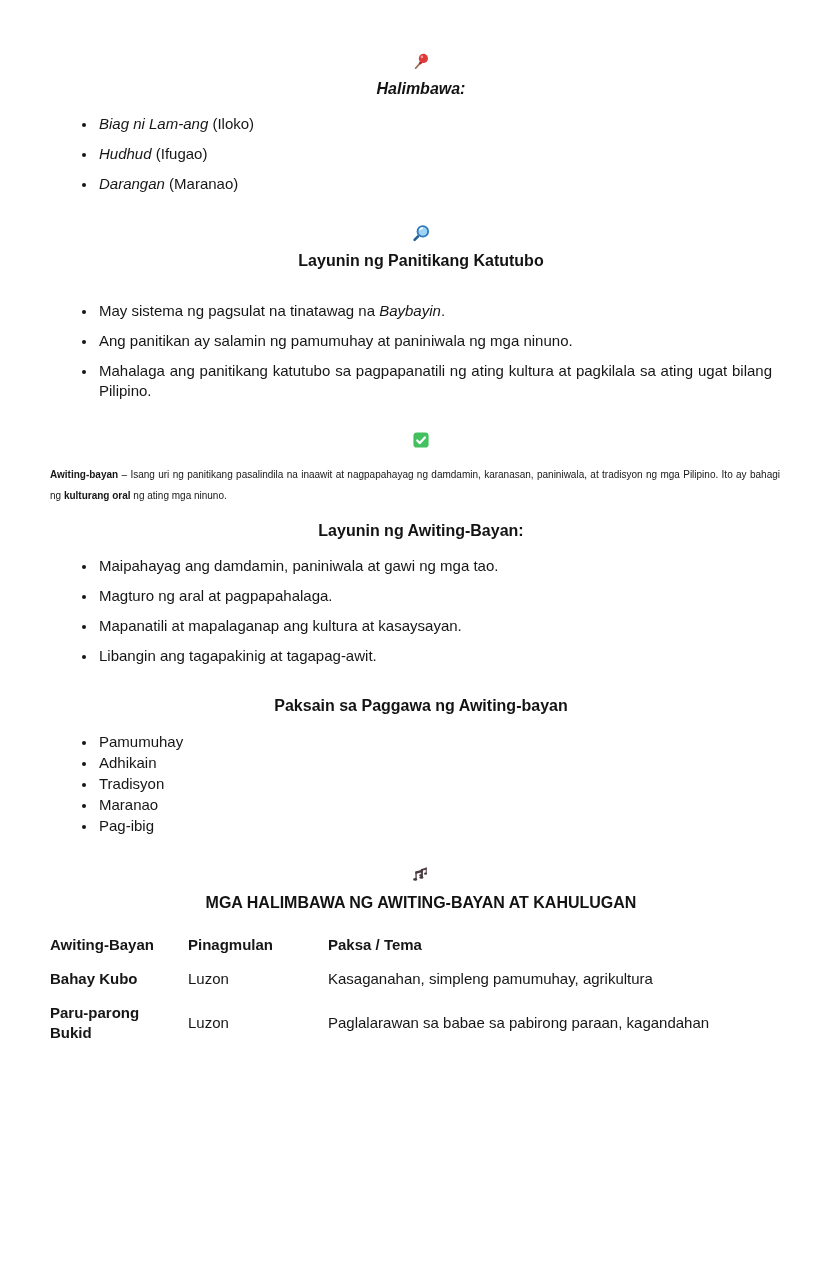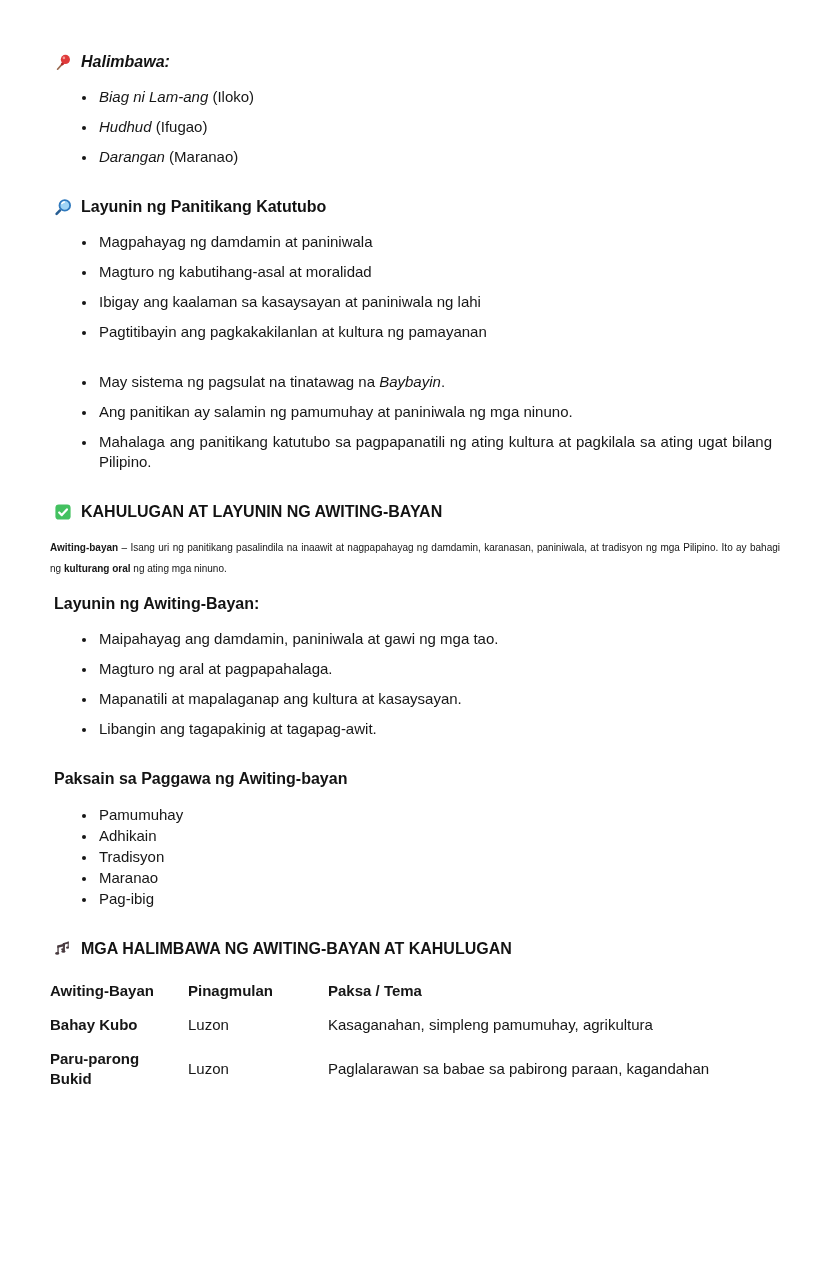--- a/index.html
+++ b/index.html
@@ -13,25 +13,26 @@
   .doc {
     padding: 52px 48px 0 50px;
     width: 828px;
   }
   .sec { margin: 0 0 30px 0; }
   .sec.tight-after { margin-bottom: 0; }
   h3 {
     font-size: 16px;
     font-weight: bold;
     line-height: 20px;
-    margin: 0 0 15px 4px;
+    margin: 0 0 15px 12px;
     display: flex;
     align-items: center;
     gap: 9px;
     color: #131313;
+    flex-direction: column;
   }
   h3 .hicon { width: 18px; height: 18px; flex: 0 0 18px; display: inline-flex; }
   h3 .hicon svg { width: 18px; height: 18px; }
   h3.italic-title .htext { font-style: italic; }
   ul.list {
     list-style: disc;
     margin: 0;
     padding-left: 47px;
   }
   ul.list li {
@@ -101,45 +102,38 @@
     <h3>
       <span class="hicon">
         <svg viewBox="0 0 18 18" aria-hidden="true">
           <line x1="6.0" y1="12.4" x2="2.6" y2="15.8" stroke="#275e93" stroke-width="2.6" stroke-linecap="round"></line>
           <circle cx="10.8" cy="7.4" r="5.3" fill="#9fd4f6" stroke="#2f79bd" stroke-width="1.8"></circle>
           <path d="M7.8 5.6 A3.6 3.6 0 0 1 10.4 4.0" fill="none" stroke="#ffffff" stroke-width="1.4" stroke-linecap="round"></path>
         </svg>
       </span>
       <span class="htext">Layunin ng Panitikang Katutubo</span>
     </h3>
-    <ul class="list">
-      <li>Magpahayag ng damdamin at paniniwala</li>
-      <li>Magturo ng kabutihang-asal at moralidad</li>
-      <li>Ibigay ang kaalaman sa kasaysayan at paniniwala ng lahi</li>
-      <li>Pagtitibayin ang pagkakakilanlan at kultura ng pamayanan</li>
-    </ul>
   </section>
 
   <section class="sec">
     <ul class="list">
       <li><span>May sistema ng pagsulat na tinatawag na </span><em>Baybayin</em><span>.</span></li>
       <li><span>Ang panitikan ay salamin ng pamumuhay at paniniwala ng mga ninuno.</span></li>
       <li><span>Mahalaga ang panitikang katutubo sa pagpapanatili ng ating kultura at pagkilala sa ating ugat bilang Pilipino.</span></li>
     </ul>
   </section>
 
   <section class="sec tight-after">
     <h3>
       <span class="hicon">
         <svg viewBox="0 0 18 18" aria-hidden="true">
           <rect x="1.4" y="1.4" width="15.2" height="15.2" rx="3.4" fill="#43c160"></rect>
           <path d="M5.2 9.5 L7.8 12.1 L12.9 6.4" fill="none" stroke="#ffffff" stroke-width="2.2" stroke-linecap="round" stroke-linejoin="round"></path>
         </svg>
       </span>
-      <span class="htext">KAHULUGAN AT LAYUNIN NG AWITING-BAYAN</span>
     </h3>
     <p class="para"><span class="b">Awiting-bayan</span><span> – Isang uri ng panitikang pasalindila na inaawit at nagpapahayag ng damdamin, karanasan, paniniwala, at tradisyon ng mga Pilipino. Ito ay bahagi ng </span><span class="b">kulturang oral</span><span> ng ating mga ninuno.</span></p>
   </section>
 
   <section class="sec">
     <h3>
       <span class="htext">Layunin ng Awiting-Bayan:</span>
     </h3>
     <ul class="list">
       <li>Maipahayag ang damdamin, paniniwala at gawi ng mga tao.</li>

